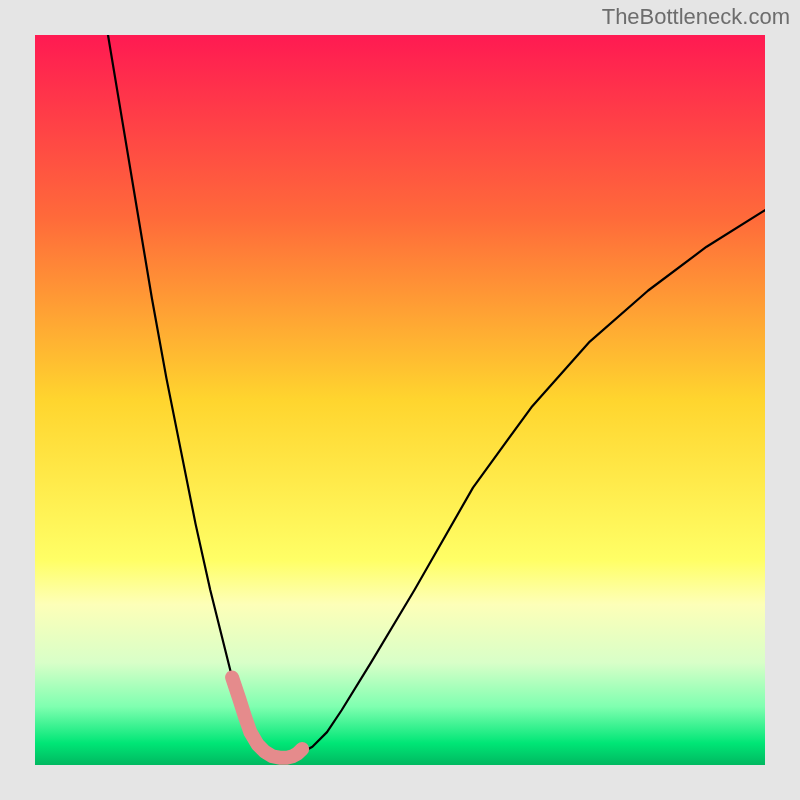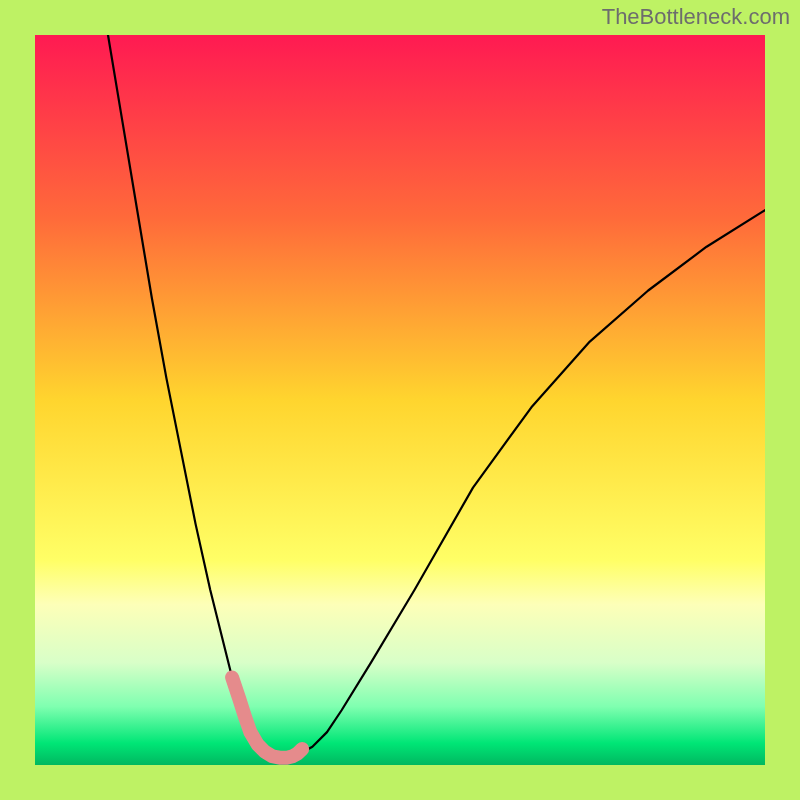--- a/index.html
+++ b/index.html
@@ -10,21 +10,21 @@
     background: #000;
     font-family: Arial, Helvetica, sans-serif;
     overflow: hidden;
   }
   .frame {
     position: absolute;
     left: 0;
     top: 0;
     width: 800px;
     height: 800px;
-    background: #bef264;
+    background: #e5e5e5;
   }
   .plot-area {
     position: absolute;
     left: 35px;
     top: 35px;
     width: 730px;
     height: 730px;
     overflow: hidden;
   }
   .watermark {

